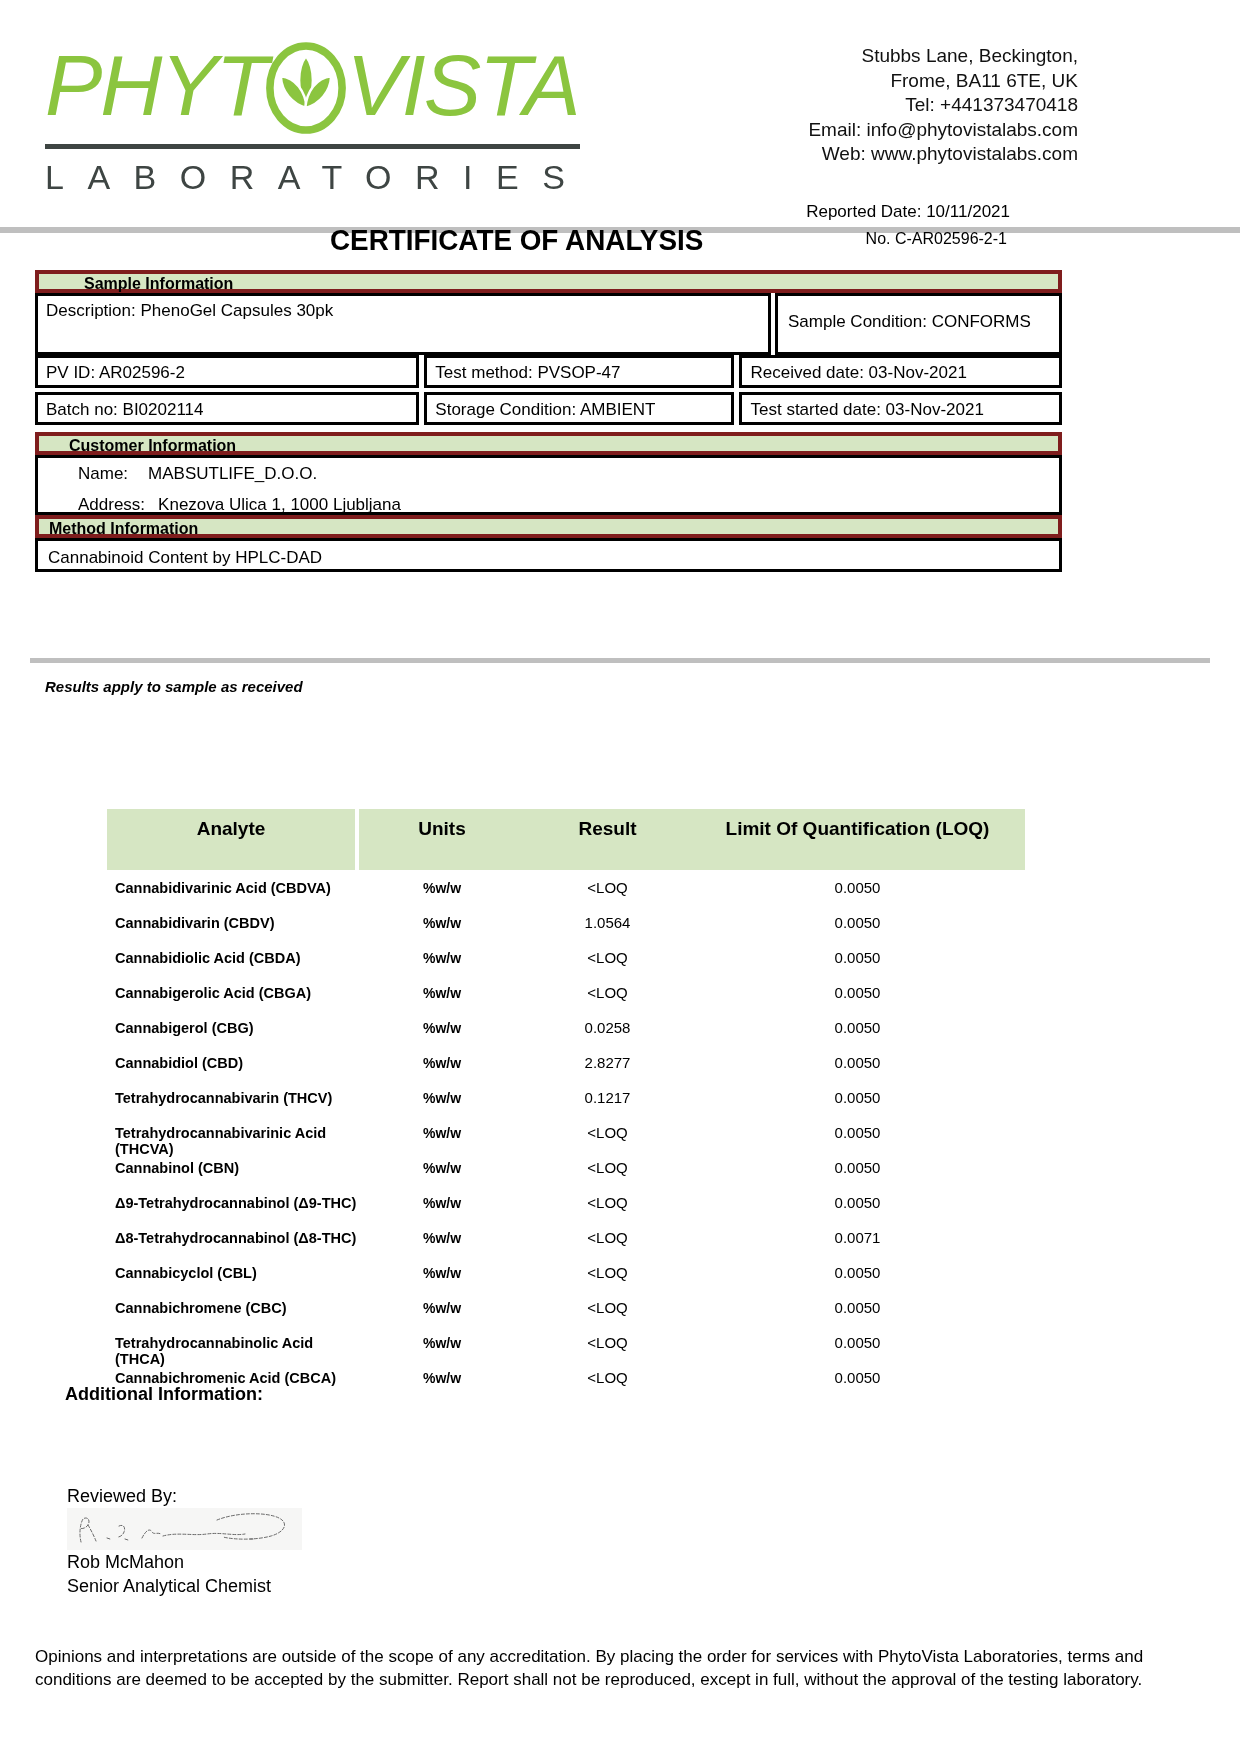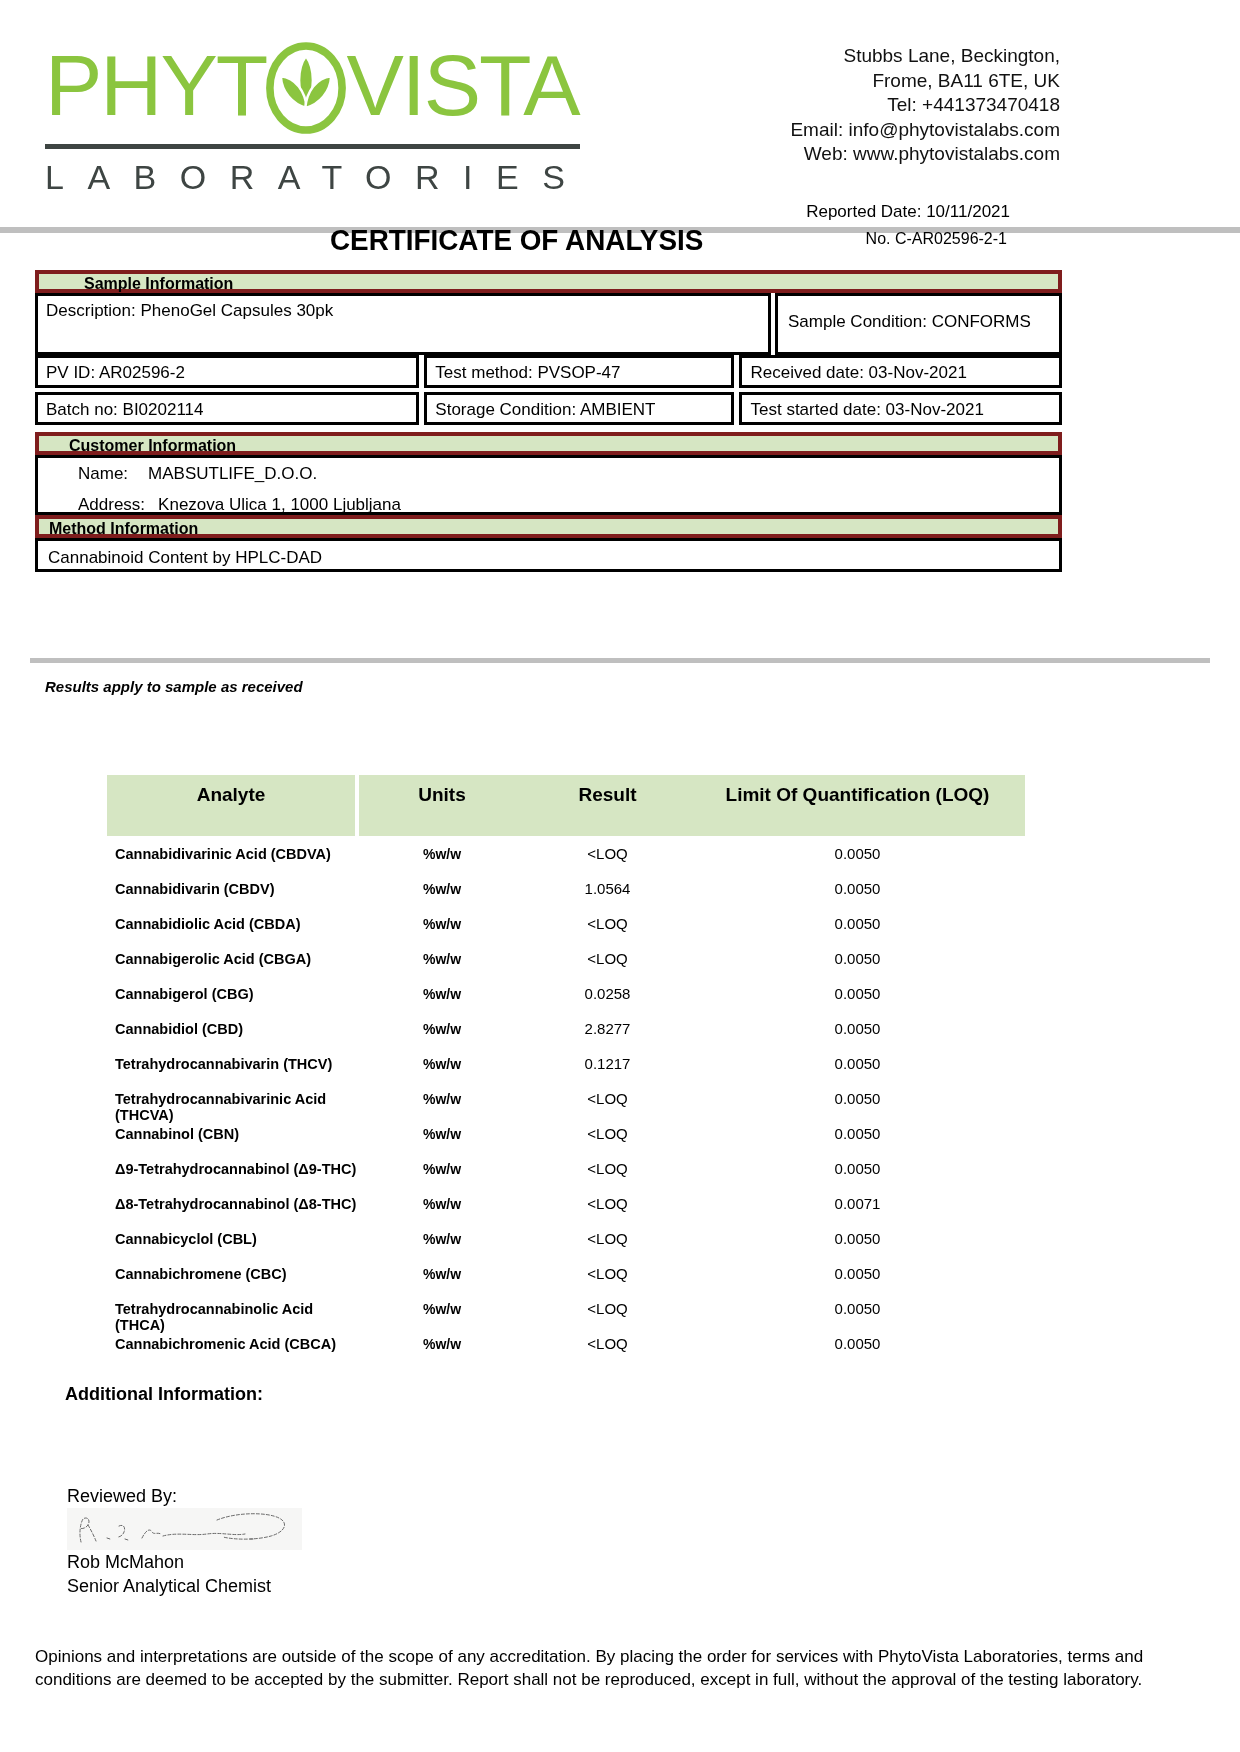--- a/index.html
+++ b/index.html
@@ -8,27 +8,27 @@
     --logo-dark:#3e4543;
     --rule-gray:#bfbfbf;
   }
   *{box-sizing:border-box;margin:0;padding:0;}
   html,body{background:#fff;}
   body{font-family:"Liberation Sans",sans-serif;color:#000;}
   .page{position:relative;width:1240px;height:1752px;background:#fff;overflow:hidden;}
 
   
   .logo-block{position:absolute;left:45px;top:30px;width:540px;}
-  .logo-row{display:flex;align-items:center;height:110px;}
+  .logo-row{display:flex;align-items:center;height:110px;font-style:italic;}
   .logo-text{font-size:86px;font-weight:400;color:var(--brand-green);letter-spacing:-2px;line-height:1;}
   .leaf-svg{height:96px;width:84px;margin:6px -2px 0 -2px;flex:0 0 auto;}
   .logo-rule{height:5px;background:var(--logo-dark);margin-top:4px;width:535px;}
   .logo-sub{margin-top:9px;font-size:34px;color:var(--logo-dark);letter-spacing:23.5px;white-space:nowrap;}
 
-  .contact{position:absolute;right:180px;top:44px;text-align:right;font-size:19px;line-height:24.5px;color:#111;}
+  .contact{position:absolute;right:162px;top:44px;text-align:right;font-size:19px;line-height:24.5px;color:#111;}
 
   
   .rule-top{position:absolute;left:0;right:0;top:227px;height:6px;background:var(--rule-gray);}
   .reported{position:absolute;right:230px;top:202px;text-align:center;font-size:17px;}
   .report-no{position:absolute;right:233px;top:230px;text-align:right;font-size:16px;}
   .coa-title{position:absolute;left:330px;top:224px;font-size:29px;font-weight:bold;transform:scaleX(0.96);transform-origin:left;letter-spacing:0px;}
 
   
   .info-tables{position:absolute;left:35px;top:270px;width:1027px;}
   .section-bar{height:23px;background:var(--section-bg);border:4px solid #7f1d1d;font-weight:bold;font-size:16px;line-height:19px;}
@@ -46,21 +46,21 @@
   .cust-line .lbl{flex:0 0 auto;margin-left:30px;}
   .cust-line .val{margin-left:20px;}
   .cust-line2{margin-top:11px;}
   .cust-line2 .val{margin-left:13px;}
   .method-box{height:34px;padding:7px 10px;font-size:17px;}
 
   .rule-mid{position:absolute;left:30px;width:1180px;top:658px;height:5px;background:var(--rule-gray);}
   .results-note{position:absolute;left:45px;top:678px;font-size:15px;font-weight:bold;font-style:italic;}
 
   
-  .rtable{position:absolute;left:107px;top:775px;width:918px;}
+  .rtable{position:absolute;left:107px;top:809px;width:918px;}
   .rhead{display:flex;height:61px;font-weight:bold;font-size:19px;}
   .rhead .hcell{background:var(--section-bg);padding-top:9px;text-align:center;}
   .h-analyte{width:248px;margin-right:4px;}
   .h-units{width:166px;}
   .h-result{width:165px;}
   .h-loq{width:335px;}
   .rrow{display:flex;height:35px;align-items:flex-start;font-size:15px;}
   .rrow .a{width:252px;padding-left:8px;font-weight:bold;font-size:14.5px;padding-top:10px;}
   .rrow .u{width:166px;text-align:center;font-weight:bold;font-size:14px;padding-top:10px;}
   .rrow .r{width:165px;text-align:center;padding-top:9px;}

